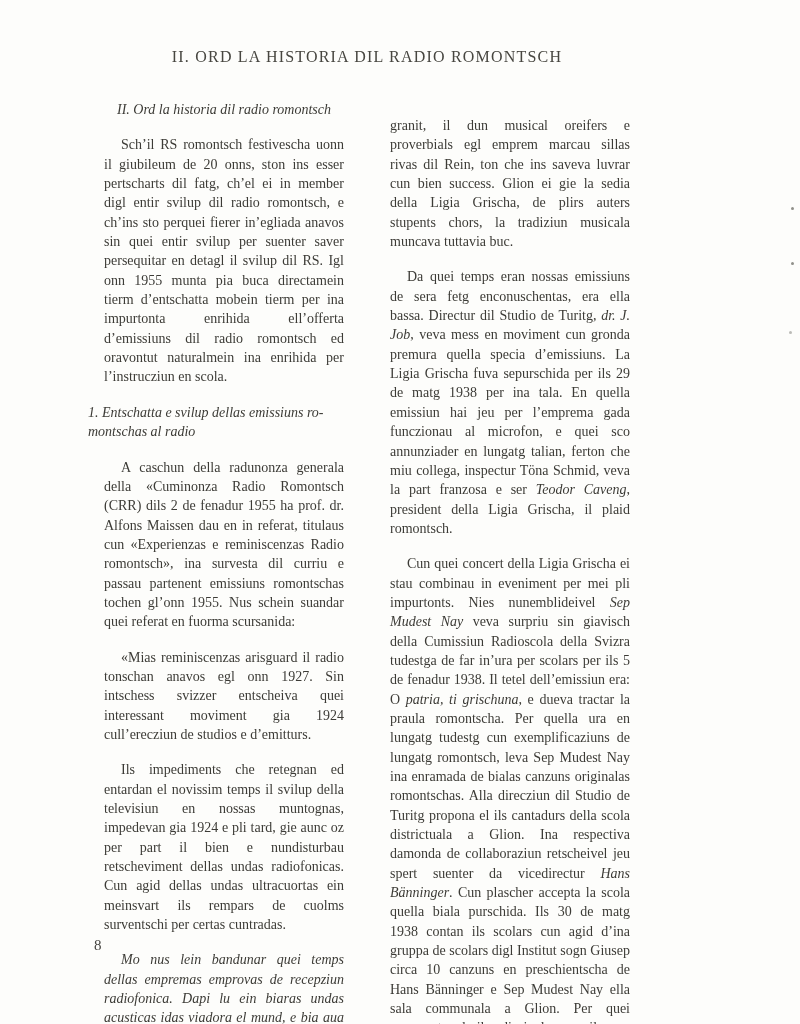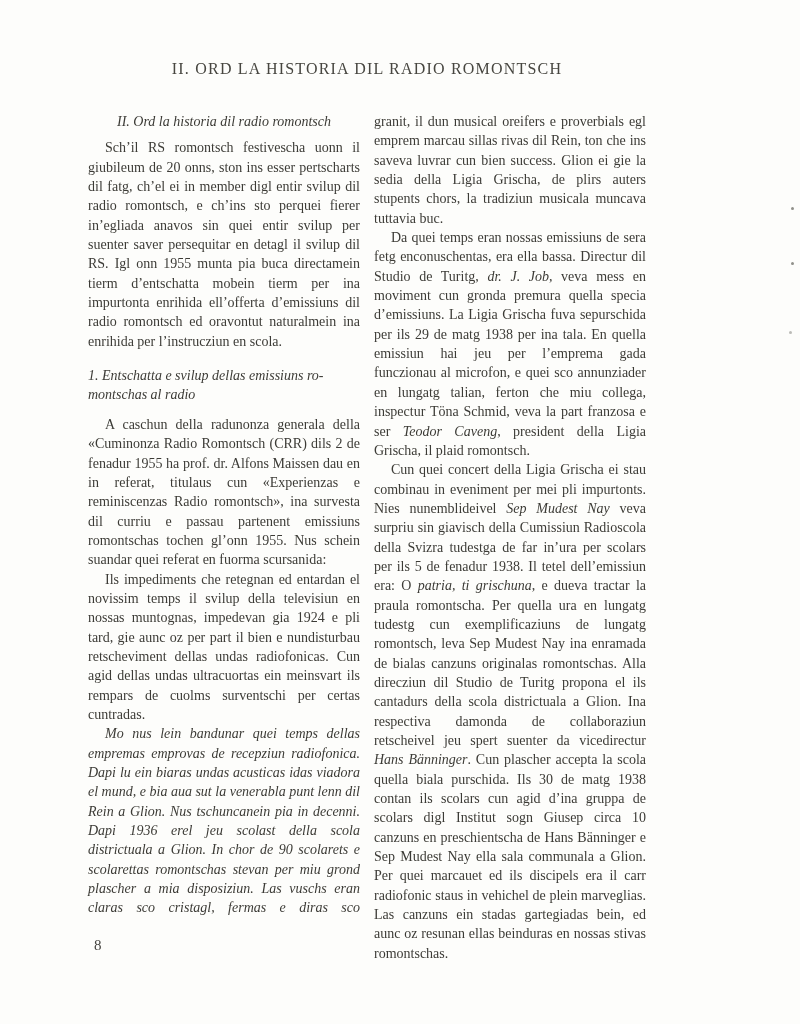--- a/index.html
+++ b/index.html
@@ -10,21 +10,21 @@
     overflow: hidden;
     background: #fdfdfb;
     font-family: "Liberation Serif", "DejaVu Serif", serif;
     color: #3c3b36;
   }
   .page {
     position: relative;
     width: 719px;
     height: 1024px;
     box-sizing: border-box;
-    padding: 60px 73px 0 88px;
+    padding: 48px 73px 0 88px;
   }
   .running-head {
     text-align: center;
     font-size: 16px;
     letter-spacing: 1.2px;
     color: #474640;
     margin-bottom: 34px;
     white-space: nowrap;
   }
   .columns {
@@ -44,21 +44,21 @@
     font-size: 14px;
   }
   .heading-subsection {
     font-style: italic;
     text-align: left;
     white-space: pre-line;
     margin: 15px 0 10px 0;
     font-size: 14px;
   }
   .para {
-    margin: 0;
+    margin: 16px;
   }
   .para.indent {
     text-indent: 17px;
   }
   .para.fill-last {
     text-align-last: justify;
     font-style: italic;
   }
   .it {
     font-style: italic;
@@ -87,20 +87,21 @@
 <div class="page">
   <div class="running-head">II. ORD LA HISTORIA DIL RADIO ROMONTSCH</div>
 
   <div class="columns">
     <div class="col">
         <div class="heading-section">II. Ord la historia dil radio romontsch</div>
         <p class="para indent"><span>Sch’il RS romontsch festivescha uonn il giubileum de 20 onns, ston ins esser pertscharts dil fatg, ch’el ei in member digl entir svilup dil radio romontsch, e ch’ins sto perquei fierer in’egliada anavos sin quei entir svilup per suenter saver persequitar en detagl il svilup dil RS. Igl onn 1955 munta pia buca directamein tierm d’entschatta mobein tierm per ina impurtonta enrihida ell’offerta d’emissiuns dil radio romontsch ed oravontut naturalmein ina enrihida per l’instrucziun en scola.</span></p>
         <div class="heading-subsection">1. Entschatta e svilup dellas emissiuns ro-
 montschas al radio</div>
         <p class="para indent"><span>A caschun della radunonza generala della «Cuminonza Radio Romontsch (CRR) dils 2 de fenadur 1955 ha prof. dr. Alfons Maissen dau en in referat, titulaus cun «Experienzas e reminiscenzas Radio romontsch», ina survesta dil curriu e passau partenent emissiuns romontschas tochen gl’onn 1955. Nus schein suandar quei referat en fuorma scursanida:</span></p>
+        <p class="para indent"><span>«Mias reminiscenzas arisguard il radio tonschan anavos egl onn 1927. Sin intschess svizzer entscheiva quei interessant moviment gia 1924 cull’erecziun de studios e d’emitturs.</span></p>
         <p class="para indent"><span>Ils impediments che retegnan ed entardan el novissim temps il svilup della televisiun en nossas muntognas, impedevan gia 1924 e pli tard, gie aunc oz per part il bien e nundisturbau retscheviment dellas undas radiofonicas. Cun agid dellas undas ultracuortas ein meinsvart ils rempars de cuolms surventschi per certas cuntradas.</span></p>
         <p class="para indent fill-last"><span>Mo nus lein bandunar quei temps dellas empremas emprovas de recepziun radiofonica. Dapi lu ein biaras undas acusticas idas viadora el mund, e bia aua sut la venerabla punt lenn dil Rein a Glion. Nus tschuncanein pia in decenni. Dapi 1936 erel jeu scolast della scola districtuala a Glion. In chor de 90 scolarets e scolarettas romontschas stevan per miu grond plascher a mia disposiziun. Las vuschs eran claras sco cristagl, fermas e diras sco</span></p>
       </div>
     <div class="col">
         <p class="para"><span>granit, il dun musical oreifers e proverbials egl emprem marcau sillas rivas dil Rein, ton che ins saveva luvrar cun bien success. Glion ei gie la sedia della Ligia Grischa, de plirs auters stupents chors, la tradiziun musicala muncava tuttavia buc.</span></p>
         <p class="para indent"><span>Da quei temps eran nossas emissiuns de sera fetg enconuschentas, era ella bassa. Directur dil Studio de Turitg, </span><span class="it">dr. J. Job</span><span>, veva mess en moviment cun gronda premura quella specia d’emissiuns. La Ligia Grischa fuva sepurschida per ils 29 de matg 1938 per ina tala. En quella emissiun hai jeu per l’emprema gada funczionau al microfon, e quei sco annunziader en lungatg talian, ferton che miu collega, inspectur Töna Schmid, veva la part franzosa e ser </span><span class="it">Teodor Caveng</span><span>, president della Ligia Grischa, il plaid romontsch.</span></p>
         <p class="para indent"><span>Cun quei concert della Ligia Grischa ei stau combinau in eveniment per mei pli impurtonts. Nies nunemblideivel </span><span class="it">Sep Mudest Nay</span><span> veva surpriu sin giavisch della Cumissiun Radioscola della Svizra tudestga de far in’ura per scolars per ils 5 de fenadur 1938. Il tetel dell’emissiun era: O </span><span class="it">patria, ti grischuna</span><span>, e dueva tractar la praula romontscha. Per quella ura en lungatg tudestg cun exemplificaziuns de lungatg romontsch, leva Sep Mudest Nay ina enramada de bialas canzuns originalas romontschas. Alla direcziun dil Studio de Turitg propona el ils cantadurs della scola districtuala a Glion. Ina respectiva damonda de collaboraziun retscheivel jeu spert suenter da vicedirectur </span><span class="it">Hans Bänninger</span><span>. Cun plascher accepta la scola quella biala purschida. Ils 30 de matg 1938 contan ils scolars cun agid d’ina gruppa de scolars digl Institut sogn Giusep circa 10 canzuns en preschientscha de Hans Bänninger e Sep Mudest Nay ella sala communala a Glion. Per quei marcauet ed ils discipels era il carr radiofonic staus in vehichel de plein marveglias. Las canzuns ein stadas gartegiadas bein, ed aunc oz resunan ellas beinduras en nossas stivas romontschas.</span></p>
       </div>
   </div>
 

